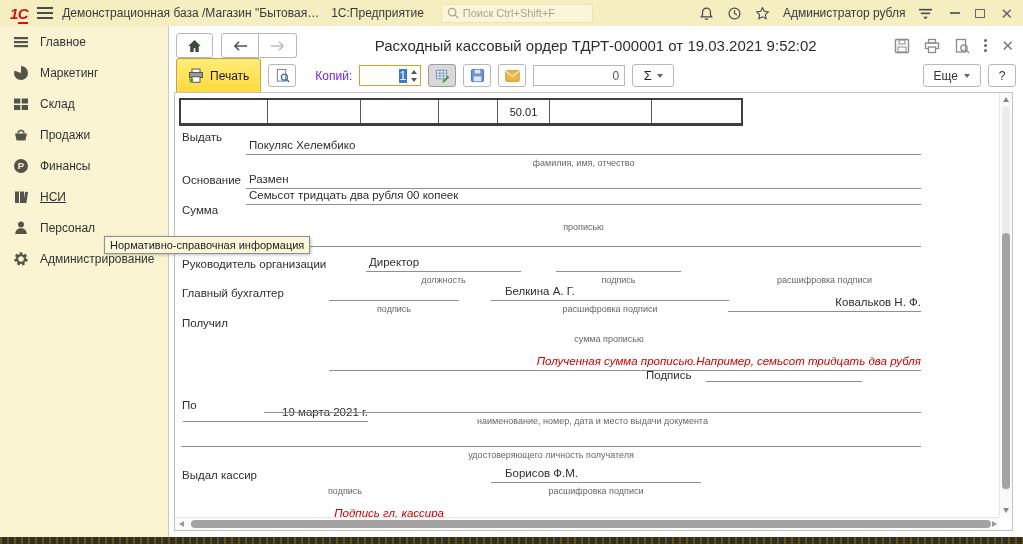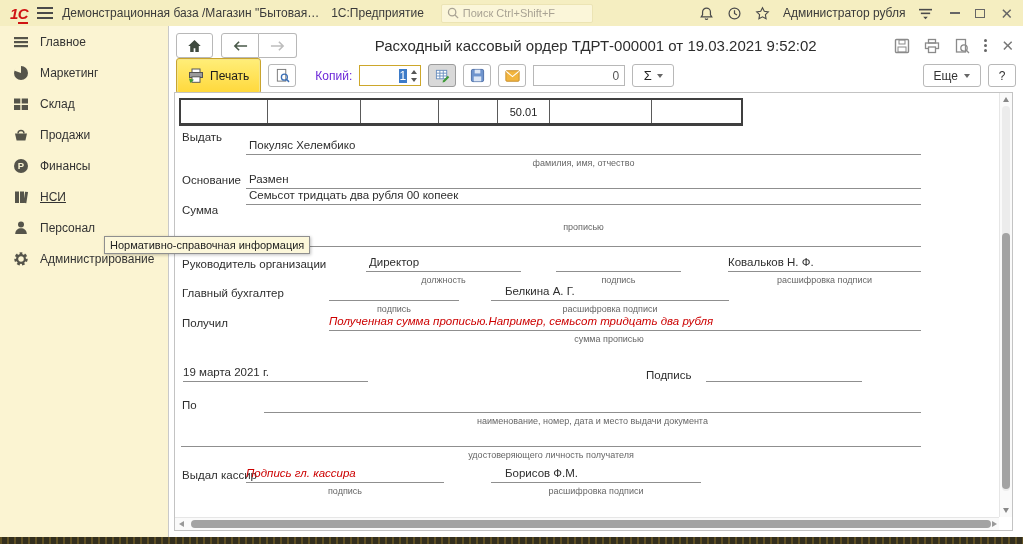--- a/index.html
+++ b/index.html
@@ -78,21 +78,21 @@
   .btn-more { height:23px; padding:0 10px; font-size:12px; gap:6px; color:#333; }
   .btn-help { width:28px; height:23px; font-size:12px; color:#333; }
 
   
   .docarea { position:absolute; left:5px; right:10px; top:66px; bottom:6px; border:1px solid #c3c3c3; background:#fff; overflow:hidden; }
   .ptable { position:absolute; left:4px; top:5px; display:flex; border:2px solid #3f3f3f; border-bottom-width:3px; background:#fff; }
   .ptable .cell { border-right:1px solid #5a5a5a; height:23px; font-size:11px; display:flex; align-items:center; justify-content:center; color:#222; }
   .ptable .cell:last-child { border-right:none; }
   .f-label { position:absolute; font-size:11.5px; color:#2e2e2e; white-space:nowrap; }
   .f-line { position:absolute; height:16px; border-bottom:1px solid #8f8f8f; font-size:11.5px; color:#2e2e2e; white-space:nowrap; padding-left:3px; }
-  .f-line.center { text-align:left; padding-left:0; }
+  .f-line.center { text-align:right; padding-left:0;margin-top:40px; }
   .f-line.pad14 { padding-left:14px; }
   .f-cap { position:absolute; font-size:9px; color:#666; text-align:center; white-space:nowrap; }
   .red { color:#cc0000 !important;font-style:italic; }
   .rule { position:absolute; height:0; border-top:1px solid #8f8f8f; }
 
   
   .vscroll { position:absolute; top:0; right:0; bottom:13px; width:13px; background:#fafafa; border-left:1px solid #e6e6e6; }
   .vtrack { position:absolute; left:2px; width:8px; top:13px; bottom:26px; background:#ececec; border-radius:4px; }
   .vthumb { position:absolute; left:2px; width:8px; top:140px; bottom:28px; background:#a3a3a3; border-radius:4px; cursor:pointer; }
   .arr { position:absolute; width:0; height:0; cursor:pointer; }

